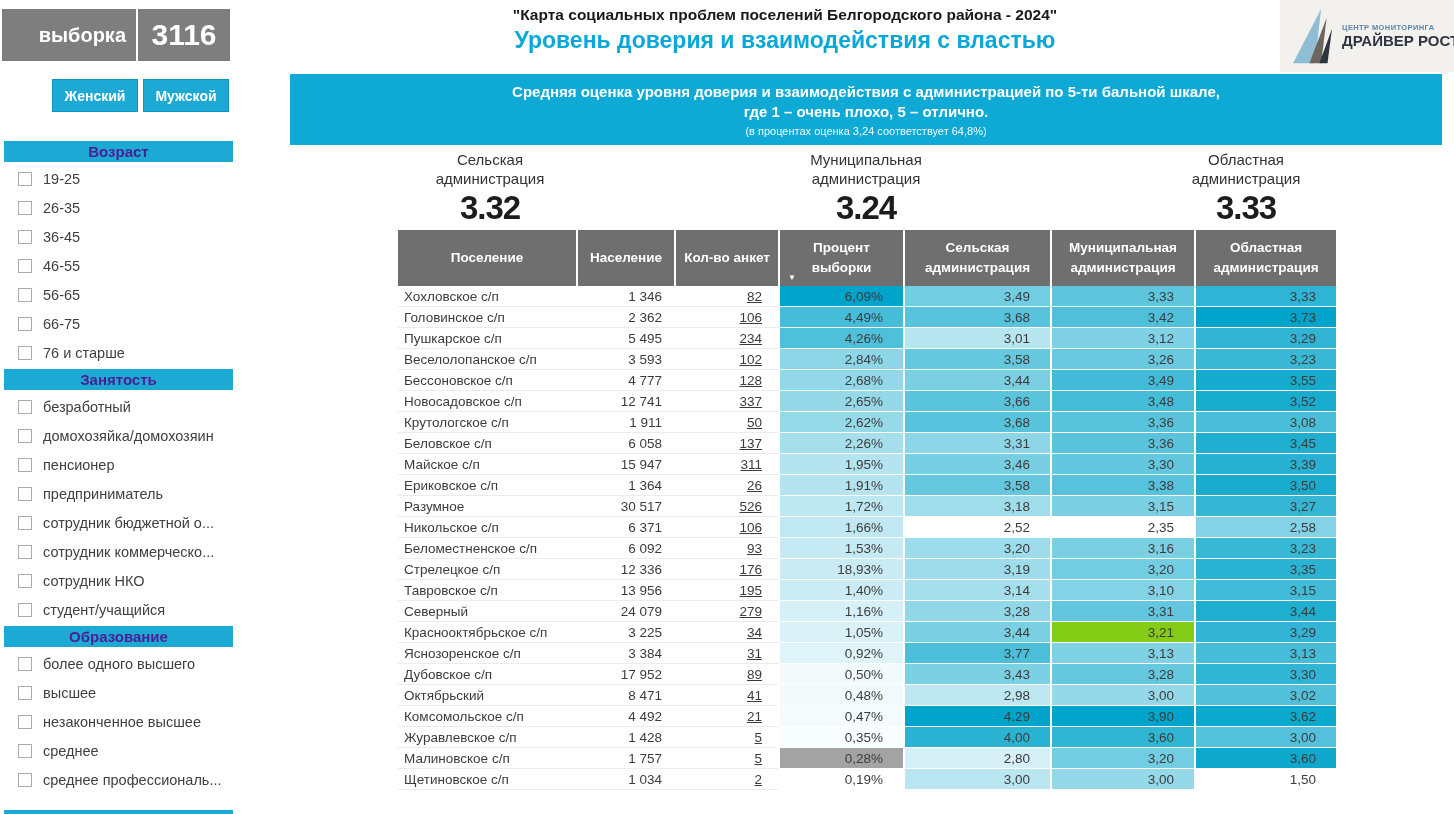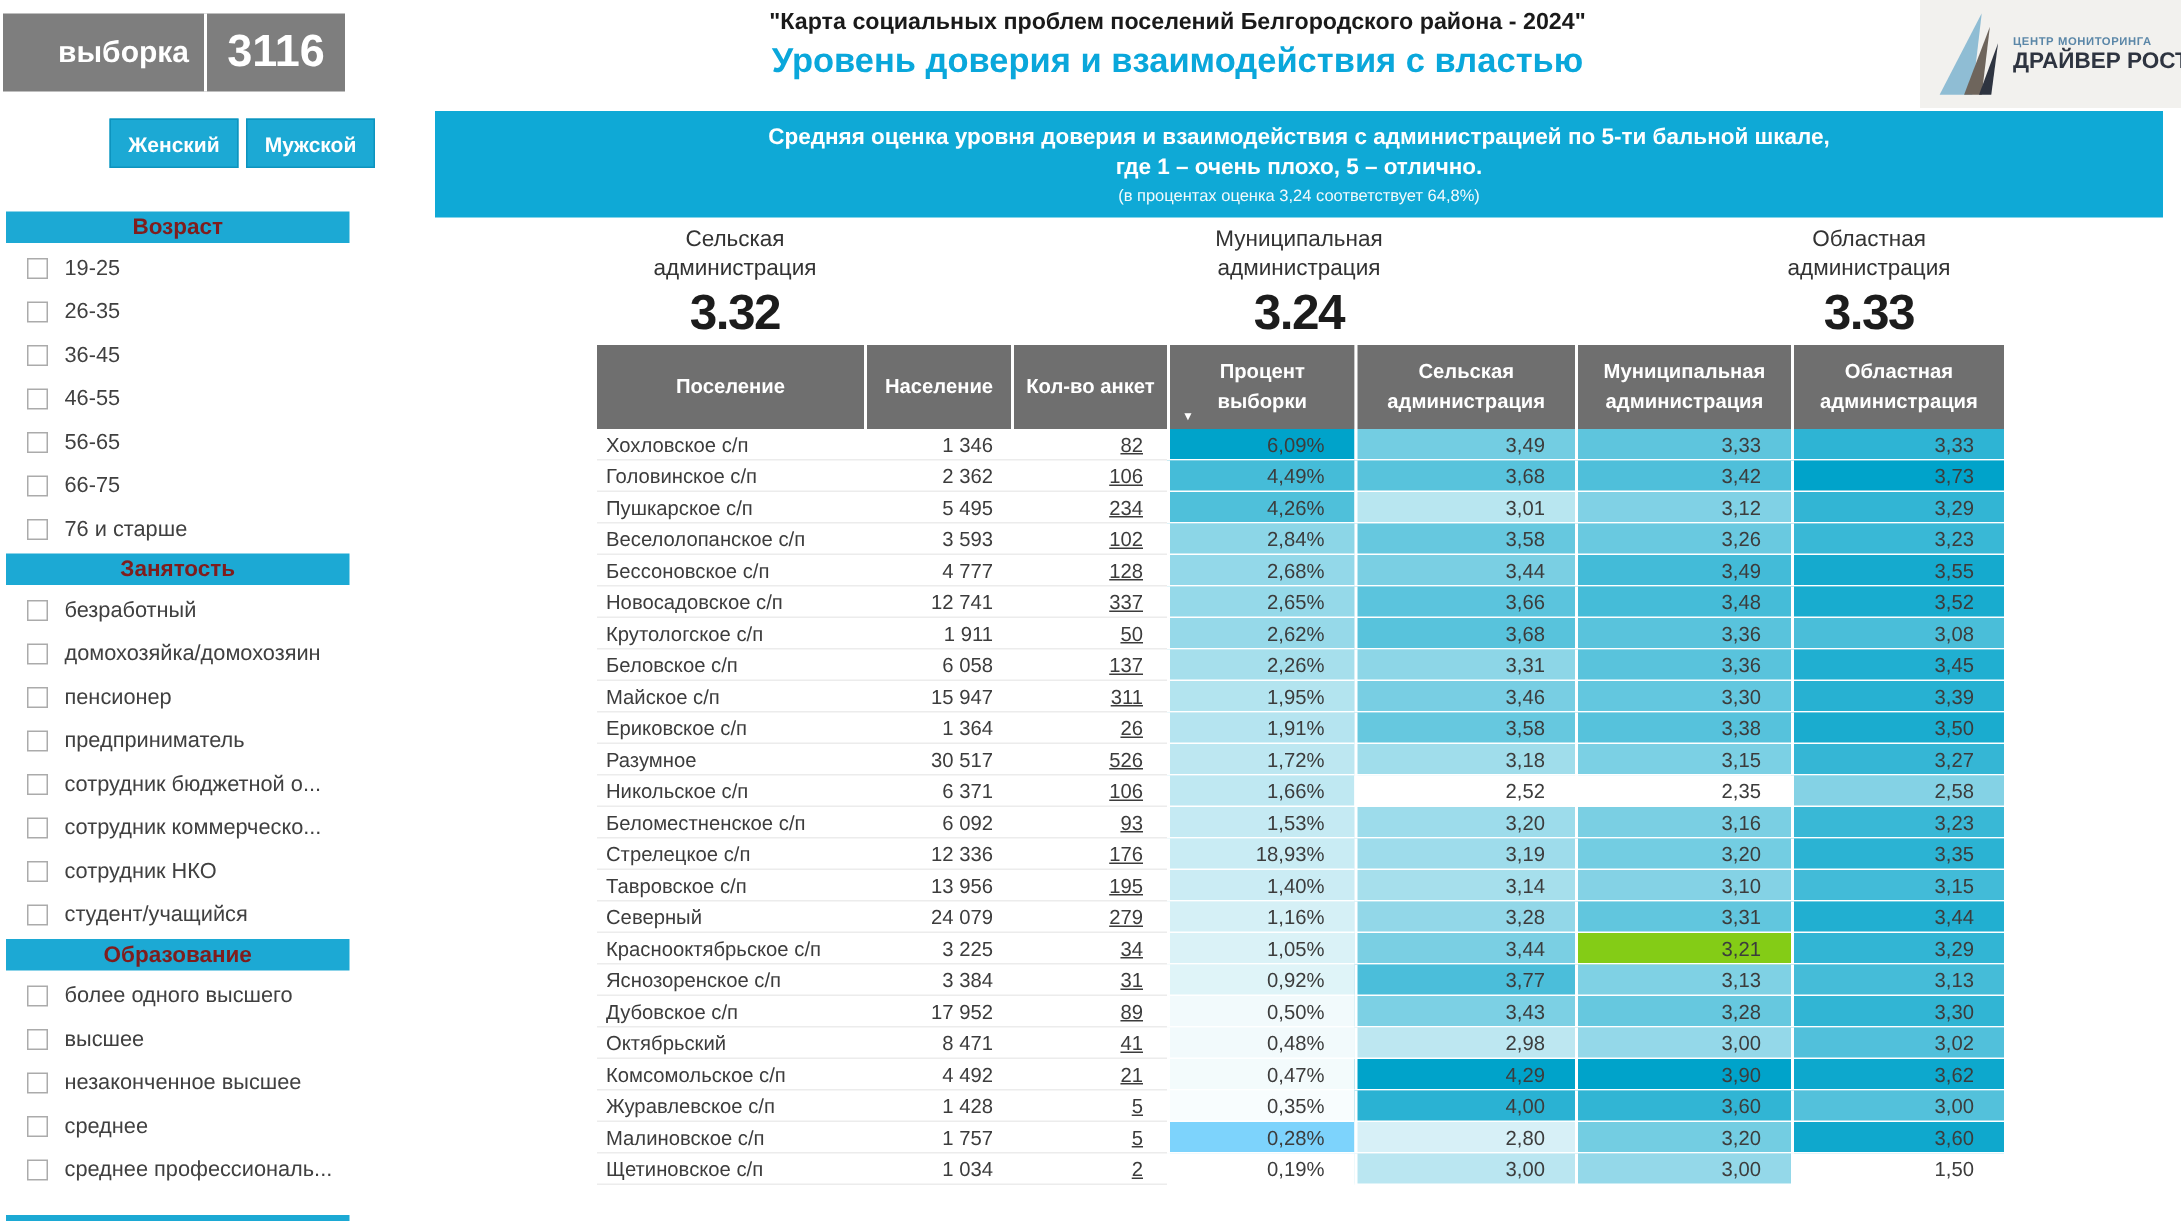--- a/index.html
+++ b/index.html
@@ -4,25 +4,25 @@
 <style>
   * { box-sizing: border-box; margin: 0; padding: 0; }
   body { font-family: "Liberation Sans", sans-serif; background: #fff; }
   .app { position: relative; width: 1454px; height: 814px; background: #fff; overflow: hidden; }
 
   
   .sample-box { position: absolute; left: 2px; top: 9px; width: 228px; height: 52px; background: #7E7E7E; display: flex; }
   .sample-label-cell { width: 136px; display: flex; align-items: center; justify-content: flex-end; padding-right: 10px; border-right: 2px solid #fff; color: #fff; font-weight: 700; font-size: 20px; }
   .sample-value-cell { flex: 1; display: flex; align-items: center; justify-content: center; color: #fff; font-weight: 700; font-size: 30px; }
 
-  .gender-row { position: absolute; left: 37px; top: 79px; display: flex; gap: 5px; padding-left: 36px; }
+  .gender-row { position: absolute; left: 16px; top: 79px; display: flex; gap: 5px; padding-left: 36px; }
   .gender-btn { min-width: 86px; height: 33px; padding: 0 10px; background: #1CA9D4; border: 1px solid #0D93BE; color: #fff; font-weight: 700; font-size: 14px; display: flex; align-items: center; justify-content: center; cursor: pointer; }
 
   .filters { position: absolute; left: 4px; top: 139px; width: 229px; }
-  .filter-header { height: 21px; background: #1CA9D4; color: #7f1d1d; font-weight: 700; font-size: 15px; display: flex; align-items: center; justify-content: center; margin-top: 2px; }
+  .filter-header { height: 21px; background: #1CA9D4; color: #4c1d95; font-weight: 700; font-size: 15px; display: flex; align-items: center; justify-content: center; margin-top: 2px; }
   .filter-list { padding-top: 2px; }
   .filter-item { height: 29px; display: flex; align-items: center; padding-left: 14px; cursor: pointer; }
   .checkbox { width: 14px; height: 14px; border: 1px solid #ABABAB; background: #fff; margin-right: 11px; flex-shrink: 0; }
   .filter-label { font-size: 14.5px; color: #404040; white-space: nowrap; }
   .sidebar-bottom-bar { position: absolute; left: 4px; top: 810px; width: 229px; height: 4px; background: #1CA9D4; }
 
   
   .main-title { position: absolute; left: 290px; top: 6px; width: 990px; text-align: center; font-size: 15.5px; font-weight: 700; color: #1A1A1A; }
   .main-subtitle { position: absolute; left: 290px; top: 27px; width: 990px; text-align: center; font-size: 23px; font-weight: 700; color: #0AA7DB; }
 
@@ -423,21 +423,21 @@
           <td class="cnt">5</td>
           <td class="sc" style="background: rgb(248, 253, 254);">0,35%</td>
           <td class="sc" style="background: rgb(42, 178, 211);">4,00</td>
           <td class="sc" style="background: rgb(49, 181, 212);">3,60</td>
           <td class="sc" style="background: rgb(83, 193, 219);">3,00</td>
         </tr>
         <tr>
           <td class="name">Малиновское с/п</td>
           <td class="pop">1 757</td>
           <td class="cnt">5</td>
-          <td class="sc" style="background: #7dd3fc;">0,28%</td>
+          <td class="sc" style="background: #a3a3a3;">0,28%</td>
           <td class="sc" style="background: rgb(215, 240, 247);">2,80</td>
           <td class="sc" style="background: rgb(115, 205, 226);">3,20</td>
           <td class="sc" style="background: rgb(15, 168, 205);">3,60</td>
         </tr>
         <tr>
           <td class="name">Щетиновское с/п</td>
           <td class="pop">1 034</td>
           <td class="cnt">2</td>
           <td class="sc" style="background: rgb(255, 255, 255);">0,19%</td>
           <td class="sc" style="background: rgb(186, 230, 241);">3,00</td>

